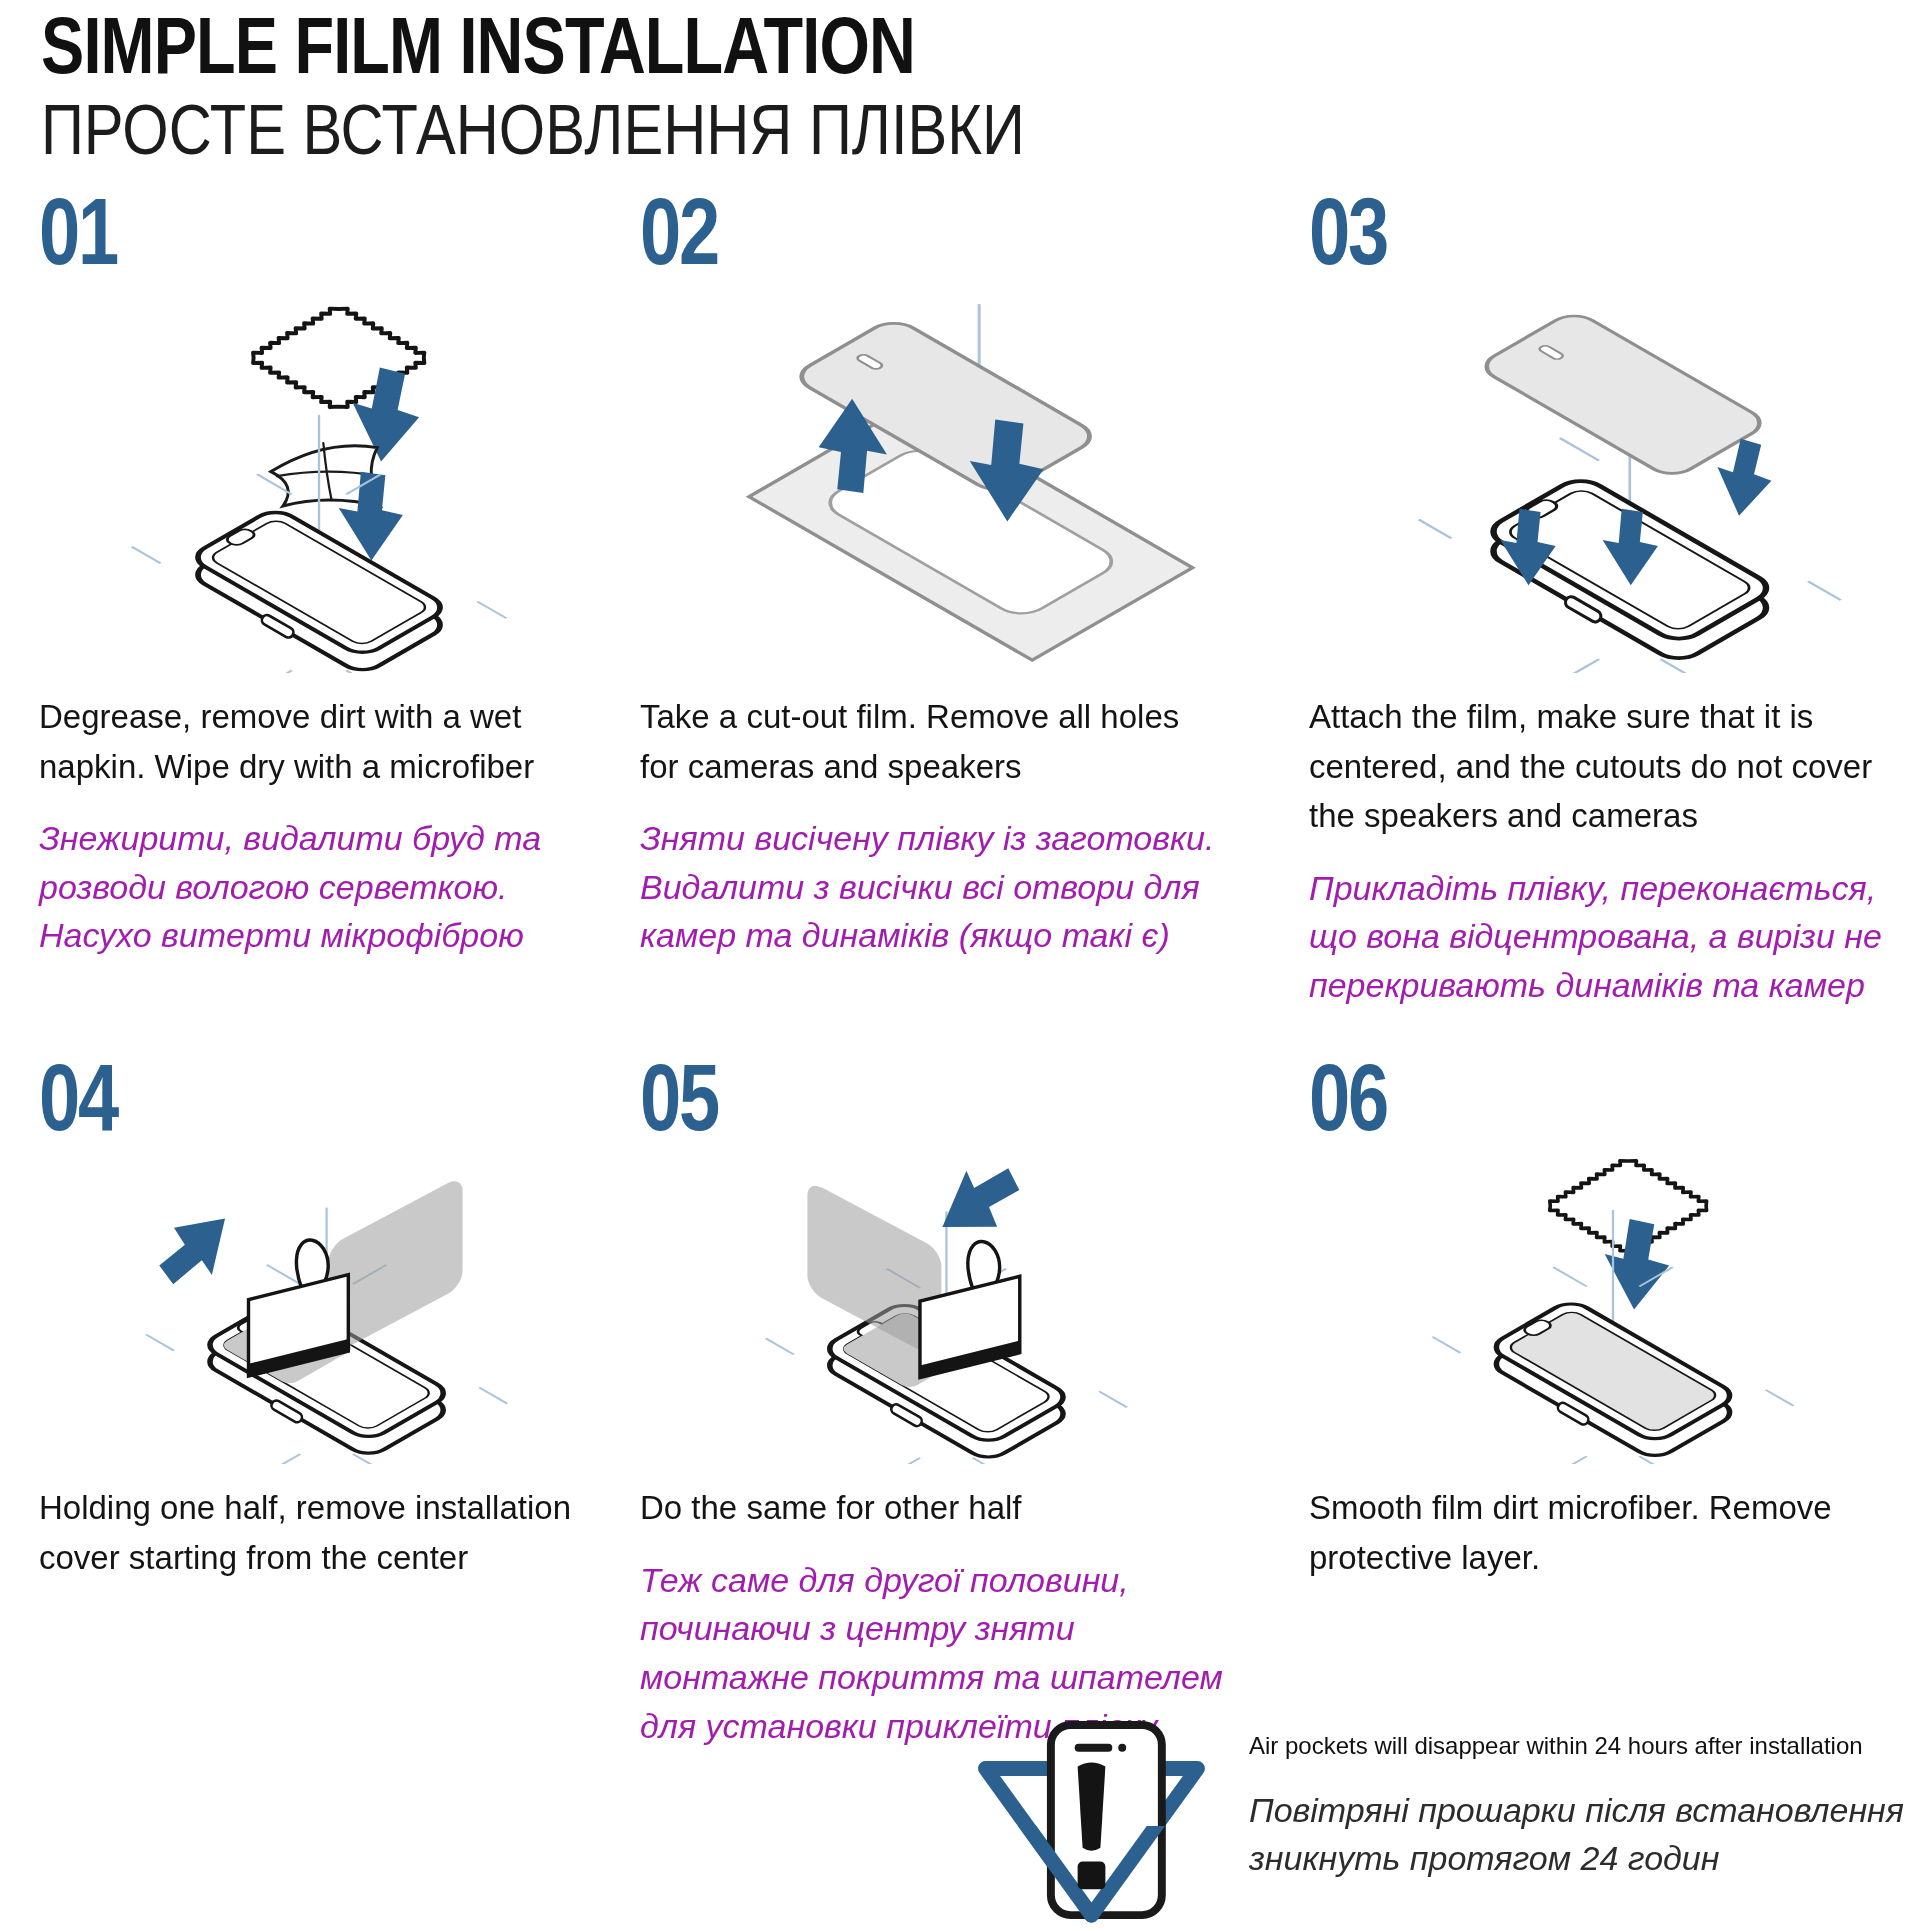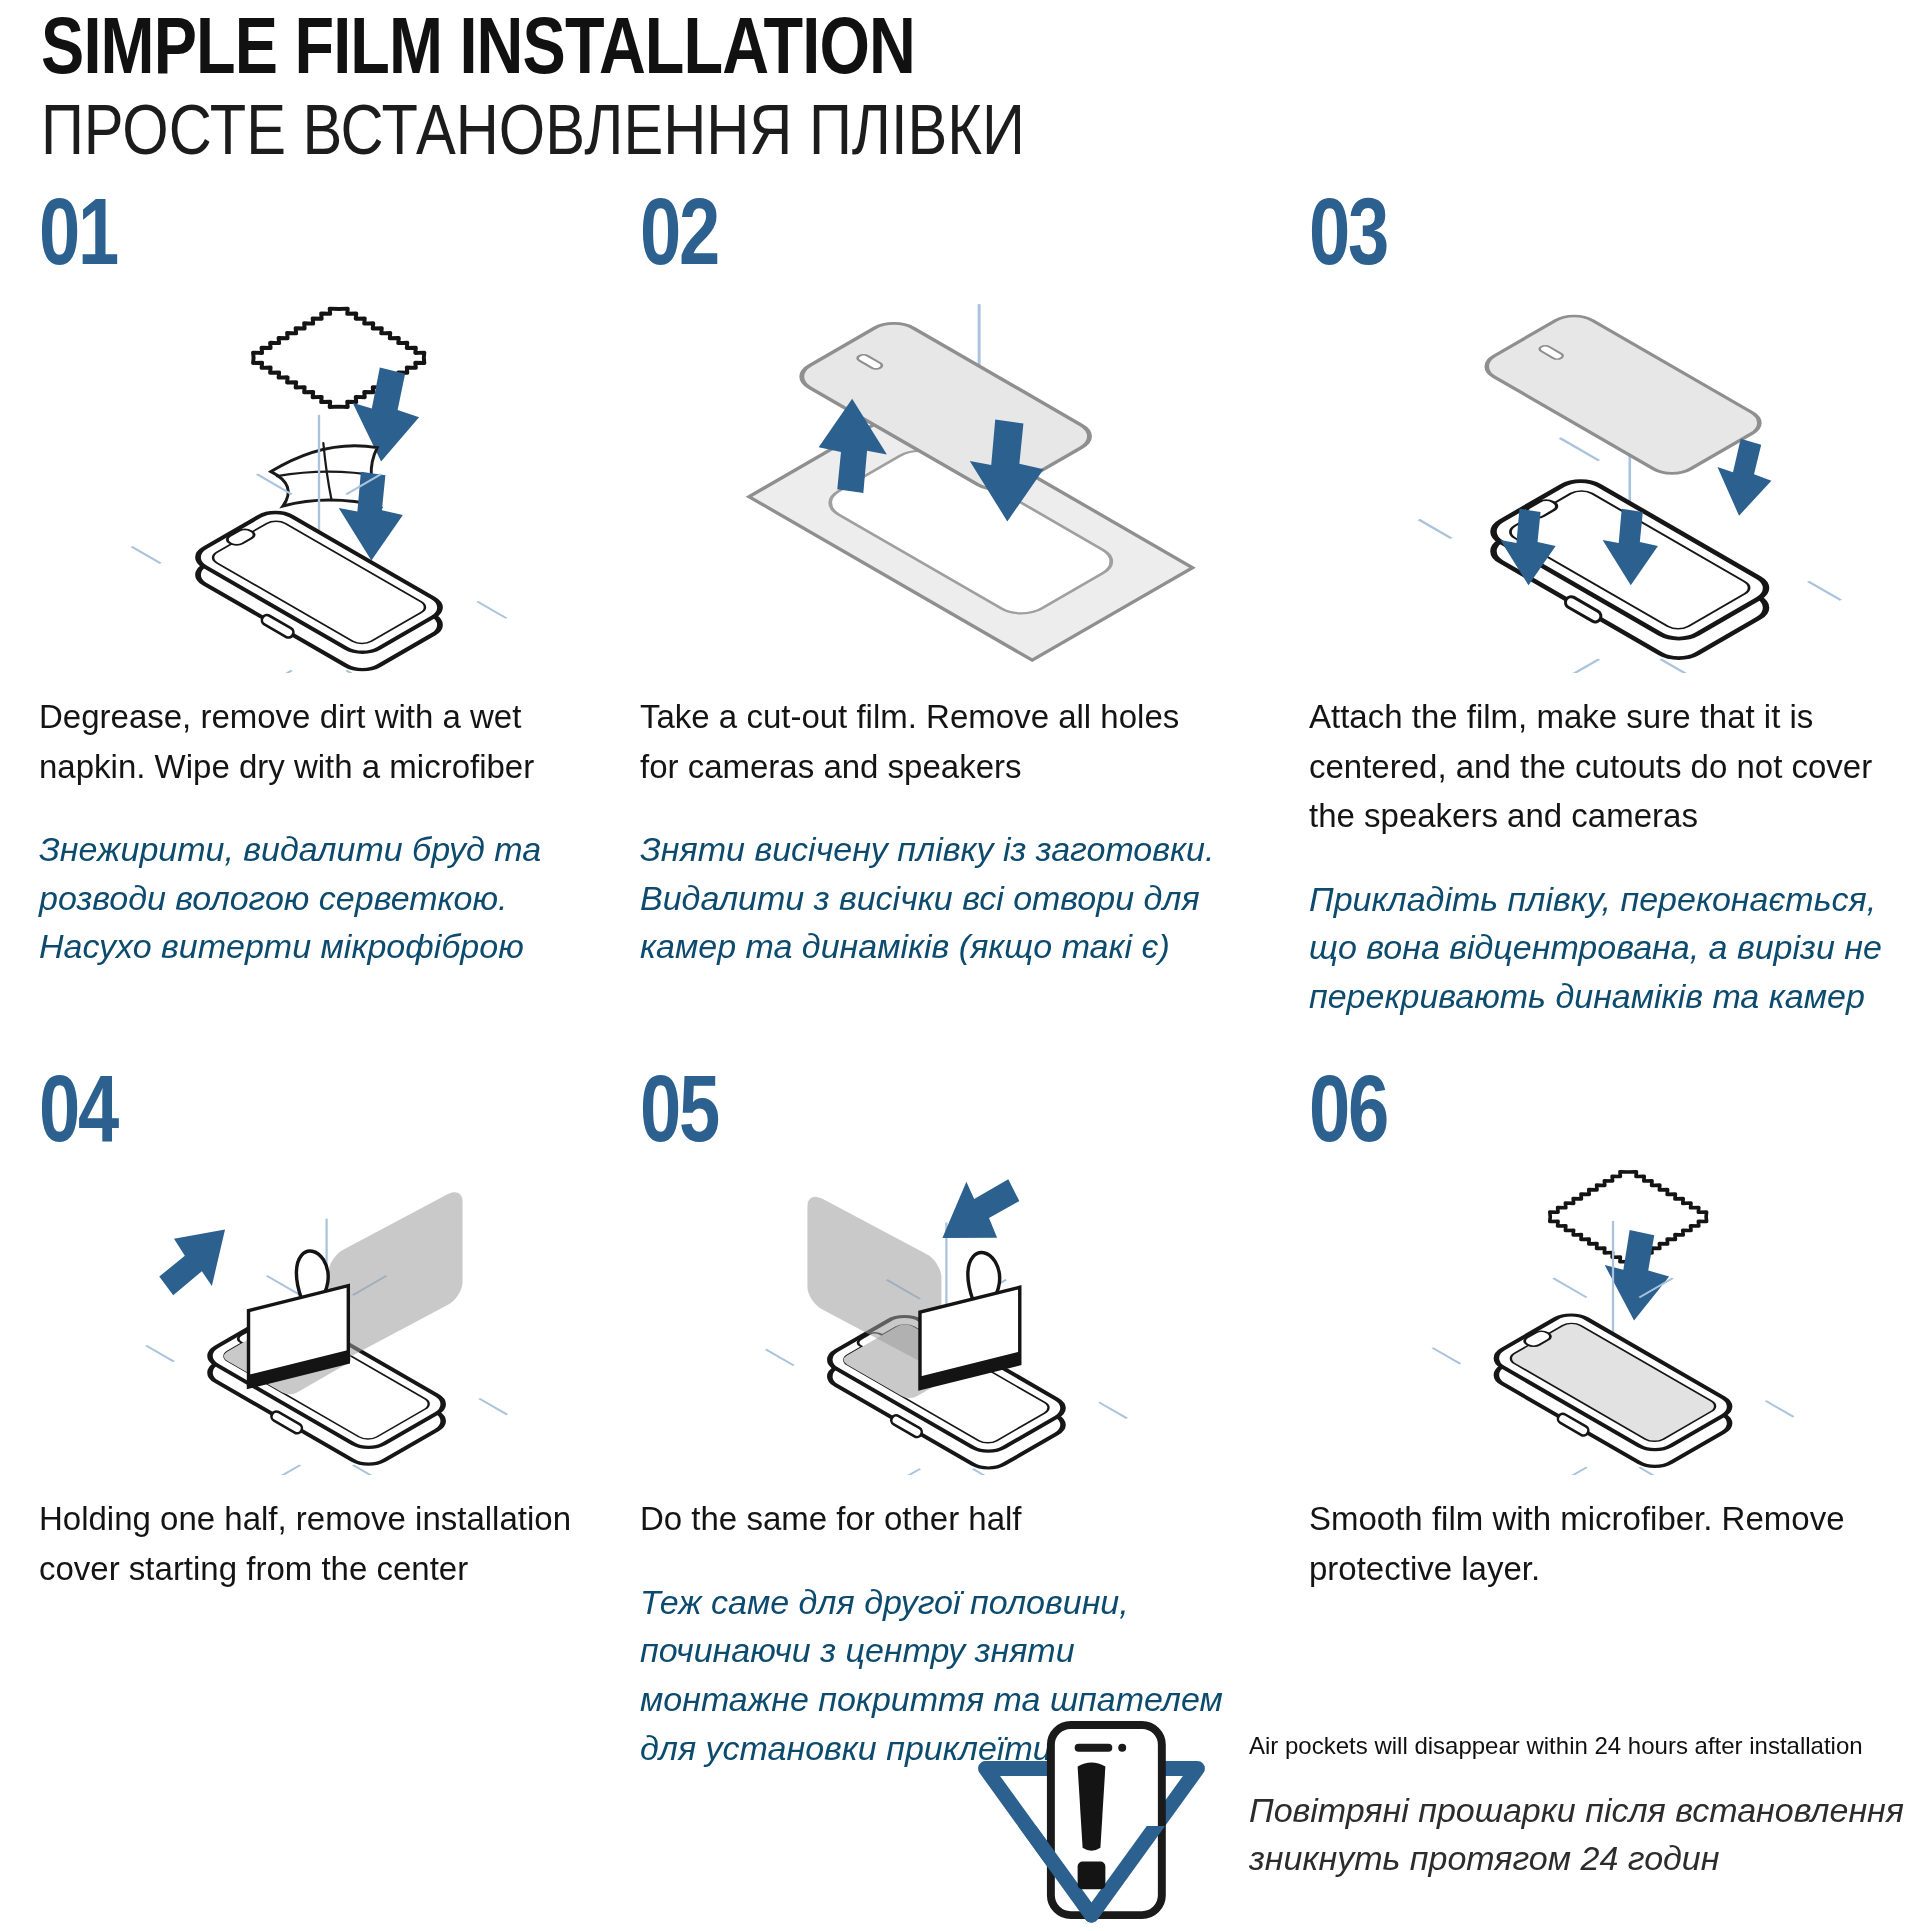--- a/index.html
+++ b/index.html
@@ -22,21 +22,21 @@
 
   .steps{ position:absolute; left:39px; top:184px; width:1854px;
           display:grid; grid-template-columns:560px 628px 608px; column-gap:29px; row-gap:0;gap:41px; }
   .step{ position:relative; }
   .num{ color:var(--blue); font-weight:700; font-size:95px; line-height:1; height:95px;
         letter-spacing:-2.9px; transform:scaleX(.78); transform-origin:0 0; }
   .art{ display:block; }
   .art.r1{ width:100%; height:394px; }
   .art.r2{ width:100%; height:319px; }
   .txt-en{ font-size:33px; line-height:1.5; color:#141414; max-width:579px; margin-top:19px; }
-  .txt-uk{ font-size:34px; line-height:1.43; font-style:italic; color:#0c4a6e; max-width:599px; margin-top:34px; }
+  .txt-uk{ font-size:34px; line-height:1.43; font-style:italic; color:#a21caf; max-width:599px; margin-top:23px; }
 
   .note{ position:absolute; left:967px; top:1717px; display:flex; gap:33px; width:946px; }
   .note svg{ flex:0 0 auto; }
   .note-texts{ padding-top:11.6px; }
   .note-en{ font-size:24px; line-height:1.42; color:#101010; max-width:705px; }
   .note-uk{ font-size:34px; line-height:1.42; font-style:italic; color:#2c2c2c; max-width:676px; margin-top:23px; }
 
   .defs-holder{ position:absolute; width:0; height:0; overflow:hidden; }
 </style>
 </head>
@@ -186,21 +186,21 @@
       <div class="txt-uk">Теж саме для другої половини, починаючи з центру зняти монтажне покриття та шпателем для установки приклеїти плівку</div>
     </div>
 
     <div class="step">
       <div class="num">06</div>
       <svg class="art r2" viewBox="0 0 560 420">
         <use href="#g-cloth" transform="translate(300,80) scale(0.95)"></use>
         <use href="#g-arrow" transform="translate(308,190) scale(0.78) rotate(4)"></use>
         <use href="#g-phone" transform="translate(280,298) scale(0.85)" style="--screen:#e2e2e2"></use>
       </svg>
-      <div class="txt-en">Smooth film with microfiber. Remove protective layer.</div>
+      <div class="txt-en">Smooth film dirt microfiber. Remove protective layer.</div>
     </div>
   </div>
 
   <div class="note">
     <svg width="249" height="210" viewBox="0 0 250 212">
       <path d="M 18,52 L 232,52 L 125,200 Z" fill="none" stroke="#2c608f" stroke-width="15" stroke-linejoin="round"></path>
       <rect x="84" y="8" width="112" height="192" rx="20" fill="#ffffff" stroke="#1a1a1a" stroke-width="8"></rect>
       <line x1="112" y1="31" x2="142" y2="31" stroke="#1a1a1a" stroke-width="8" stroke-linecap="round"></line>
       <circle cx="156" cy="31" r="4" fill="#1a1a1a"></circle>
       <g clip-path="url(#noteclip)">

